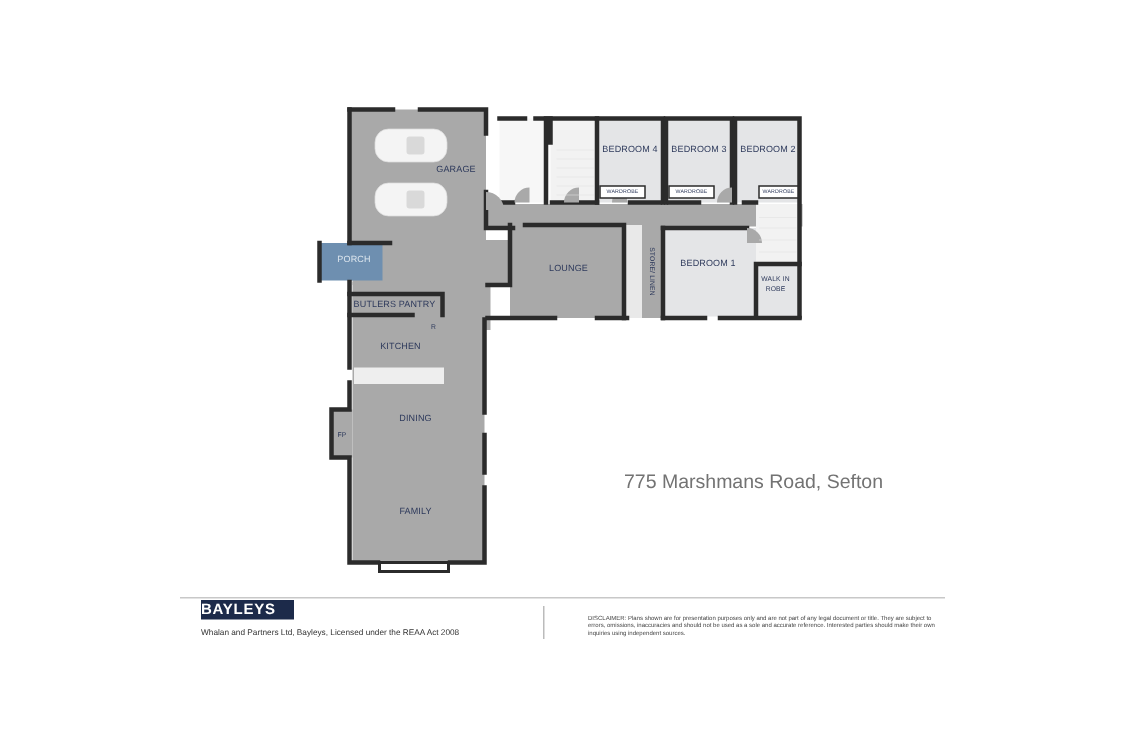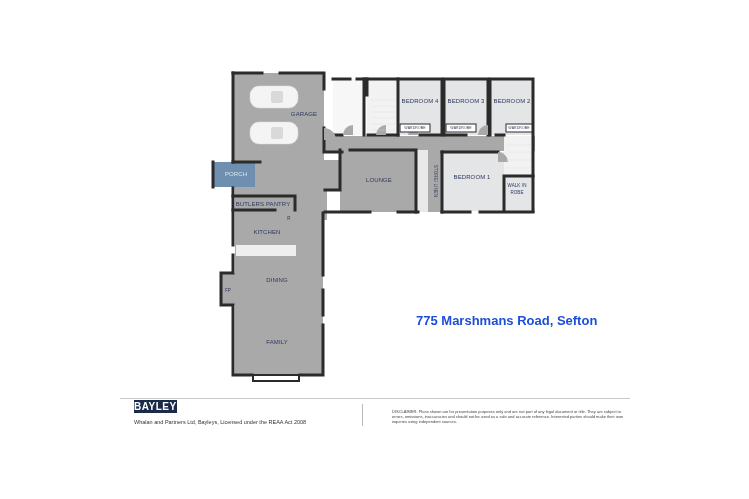--- a/index.html
+++ b/index.html
@@ -2,23 +2,23 @@
 <html><head>
   <meta charset="utf-8">
   <style>
     html, body { margin:0; padding:0; }
     body { width:749px; height:499px; background:#ffffff; position:relative; overflow:hidden;
            font-family:"Liberation Sans", sans-serif; }
     .plan { position:absolute; left:0; top:0; width:749px; height:499px; }
     .room-label { position:absolute; font-size:6px; color:#2e3a5c; letter-spacing:0.1px; white-space:nowrap;
                   transform:translate(-50%,-50%); text-align:center; line-height:7px; }
     .room-label.small { font-size:4.5px; }
-    .address { position:absolute; left:416px; top:313px; font-size:13px; color:#1d4ed8; white-space:nowrap;font-weight:bold; }
+    .address { position:absolute; left:416px; top:313px; font-size:13px; color:#737373; white-space:nowrap; }
     .footer-line { position:absolute; left:120px; top:398px; width:510px; height:1px; background:#c8c8c8; }
-    .logo { position:absolute; left:134px; top:400px; width:43px; height:13px; background:#1c2a4a;
+    .logo { position:absolute; left:134px; top:400px; width:62px; height:13px; background:#1c2a4a;
             color:#ffffff; font-weight:bold; font-size:10px; line-height:13px; letter-spacing:0.5px; }
     .license { position:absolute; left:134px; top:419px; font-size:5.5px; color:#333; white-space:nowrap; }
     .divider { position:absolute; left:362px; top:404px; width:1px; height:22px; background:#bbb; }
     .disclaimer { position:absolute; left:392px; top:409px; width:240px; font-size:4px; line-height:5px; color:#444; }
   </style>
 </head>
 <body>
 
 <div class="plan">
   <svg width="749" height="499" viewBox="0 0 749 499">

